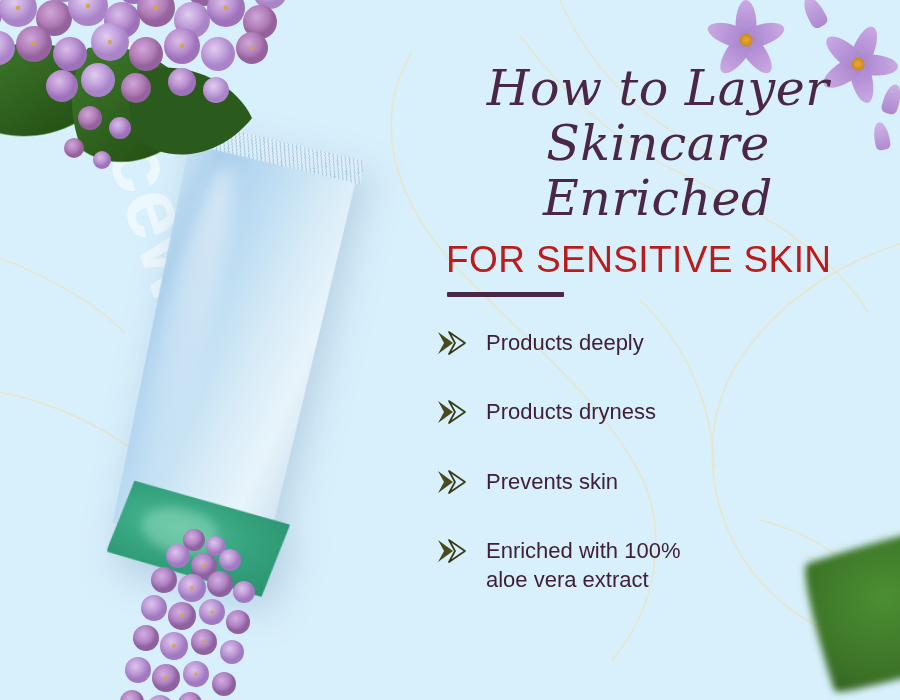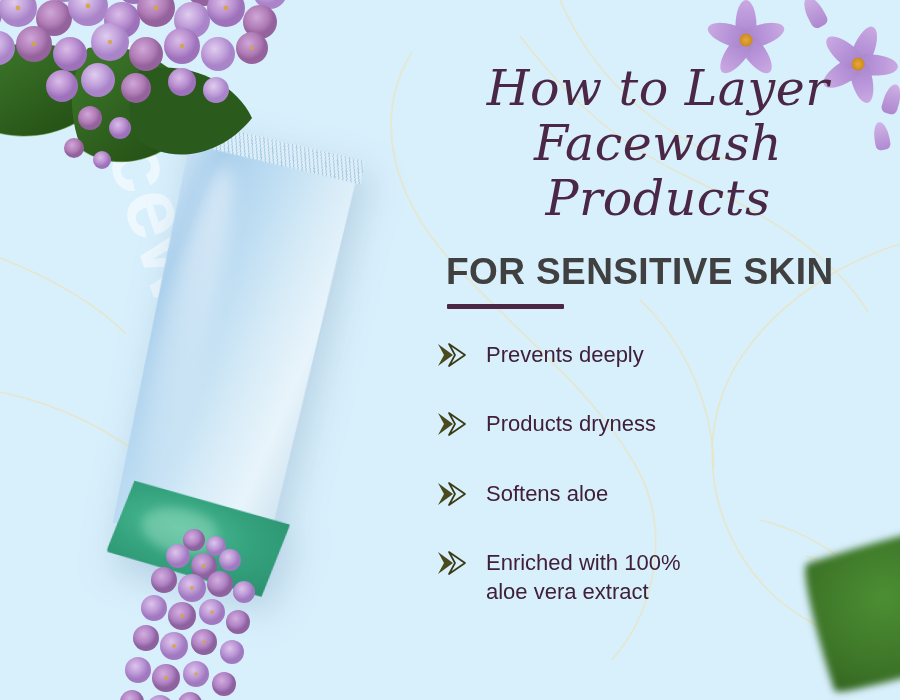--- a/index.html
+++ b/index.html
@@ -187,26 +187,26 @@
     letter-spacing: 0.5px;
     color: #4b2746;
     text-align: center;
     padding-right: 4px;
     font-style: italic;
   }
   .headline .l1 { display: block; }
   .headline .l2 { display: block; }
 
   .subhead {
-    margin-top: 24px;
+    margin-top: 12px;
     font-family: "Liberation Sans", sans-serif;
-    font-weight: 700;
+    font-weight: 400;
     font-size: 37px;
     letter-spacing: 0.4px;
-    color: #404040;
+    color: #b91c1c;
     padding-left: 16px;
   }
   .subhead-rule {
     margin-top: 11px;
     margin-left: 17px;
     width: 117px;
     height: 5px;
     background: #4b2746;
     border-radius: 1px;
   }
@@ -431,37 +431,37 @@
   <div style="position:absolute;left:806px;top:-4px;width:17px;height:32px;border-radius:60% 60% 40% 40%/76% 76% 24% 24%;background:linear-gradient(180deg,#cdb0e4,#ad87cf);transform:rotate(-28deg);"></div>
   <div style="position:absolute;left:884px;top:84px;width:16px;height:30px;border-radius:60% 60% 40% 40%/76% 76% 24% 24%;background:linear-gradient(180deg,#cdb0e4,#ad87cf);transform:rotate(16deg);"></div>
   <div style="position:absolute;left:874px;top:122px;width:15px;height:28px;border-radius:60% 60% 40% 40%/76% 76% 24% 24%;background:linear-gradient(180deg,#d0b5e6,#b08ad1);transform:rotate(-10deg);"></div>
 
   <div class="leaf-br"></div>
 
   <div class="copy">
 
     <div class="headline">
       <span class="l1">How to Layer</span>
-      <span class="l2">Facewash Products</span>
+      <span class="l2">Skincare Enriched</span>
     </div>
 
     <div class="subhead">FOR SENSITIVE SKIN</div>
     <div class="subhead-rule"></div>
 
     <ul class="benefits">
 
       <li class="benefit">
         <span class="chev">
           <svg width="36" height="26" viewBox="0 0 36 26" aria-hidden="true">
             <path d="M2,2 L17,13 L2,24 L8,13 Z" fill="#4a4a1e"></path>
             <path d="M13,2 L29,13 L13,24 L19,13 Z" fill="none" stroke="#3a3a16" stroke-width="1.7" stroke-linejoin="round"></path>
           </svg>
         </span>
         <span class="btext">
-          <span class="bl">Prevents deeply</span>
+          <span class="bl">Products deeply</span>
         </span>
       </li>
 
       <li class="benefit">
         <span class="chev">
           <svg width="36" height="26" viewBox="0 0 36 26" aria-hidden="true">
             <path d="M2,2 L17,13 L2,24 L8,13 Z" fill="#4a4a1e"></path>
             <path d="M13,2 L29,13 L13,24 L19,13 Z" fill="none" stroke="#3a3a16" stroke-width="1.7" stroke-linejoin="round"></path>
           </svg>
         </span>
@@ -471,21 +471,21 @@
       </li>
 
       <li class="benefit">
         <span class="chev">
           <svg width="36" height="26" viewBox="0 0 36 26" aria-hidden="true">
             <path d="M2,2 L17,13 L2,24 L8,13 Z" fill="#4a4a1e"></path>
             <path d="M13,2 L29,13 L13,24 L19,13 Z" fill="none" stroke="#3a3a16" stroke-width="1.7" stroke-linejoin="round"></path>
           </svg>
         </span>
         <span class="btext">
-          <span class="bl">Softens aloe</span>
+          <span class="bl">Prevents skin</span>
         </span>
       </li>
 
       <li class="benefit">
         <span class="chev">
           <svg width="36" height="26" viewBox="0 0 36 26" aria-hidden="true">
             <path d="M2,2 L17,13 L2,24 L8,13 Z" fill="#4a4a1e"></path>
             <path d="M13,2 L29,13 L13,24 L19,13 Z" fill="none" stroke="#3a3a16" stroke-width="1.7" stroke-linejoin="round"></path>
           </svg>
         </span>

